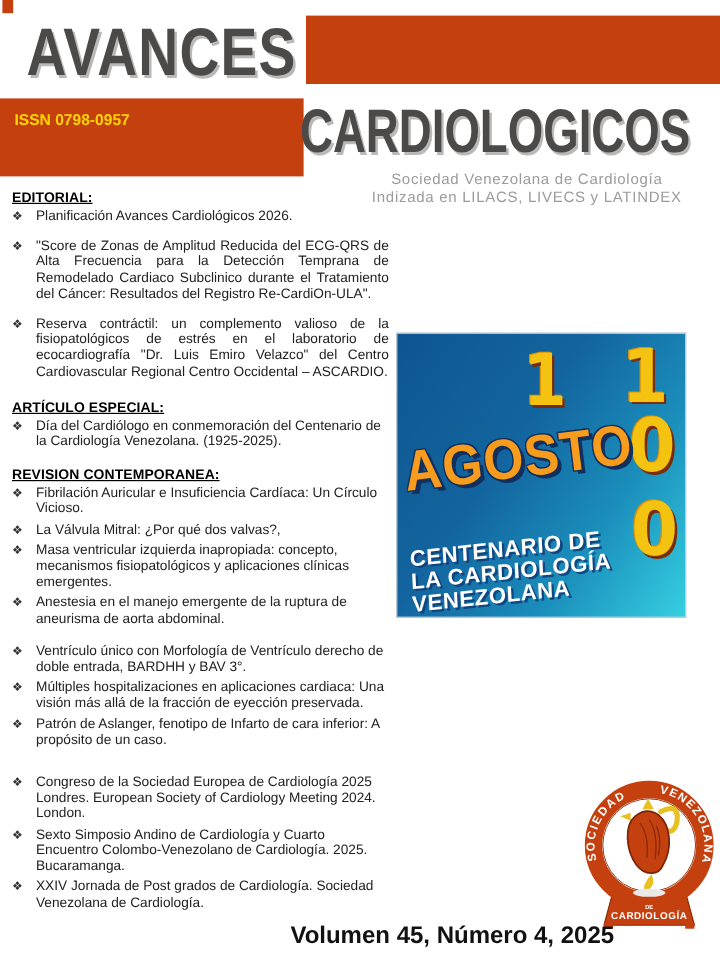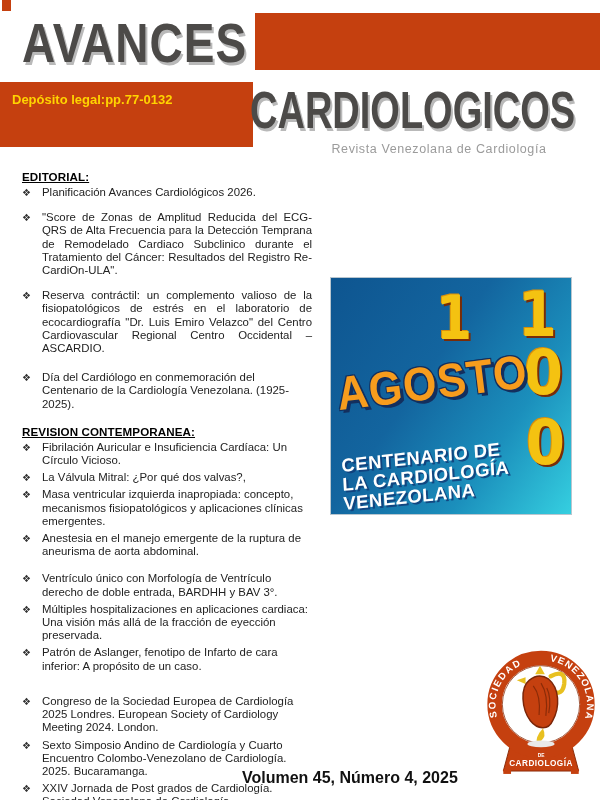--- a/index.html
+++ b/index.html
@@ -17,21 +17,21 @@
   .issn-box .l1{font-size:13px;margin-bottom:3px;}
   .issn-box .l2{font-size:13px;}
   .title2{position:absolute;left:250px;top:82px;font-size:38px;font-weight:bold;color:#4c4a48;
           transform:scaleY(1.35);transform-origin:top left;text-shadow:2px 2px 0 #b9b9b9;
           white-space:nowrap;letter-spacing:0;}
   .subtitle{position:absolute;left:280px;top:142px;width:318px;text-align:center;color:#9b9b9b;
             font-size:12.5px;line-height:14.5px;letter-spacing:0.6px;}
 
   
   .toc{position:absolute;left:10px;top:158px;width:314px;color:#222;}
-  .sec{margin:12px;}
+  .sec{margin:0;}
   .sec h3{margin:0 0 3px 0;font-size:11.6px;font-weight:bold;color:#000;
           text-decoration:underline;letter-spacing:0.1px;}
   .item{display:flex;align-items:flex-start;margin:0 0 4px 0;font-size:11.4px;line-height:13.2px;}
   .item .b{width:20px;flex:0 0 20px;font-size:10px;color:#333;line-height:13.2px;}
   .item .t{flex:1;}
   .just .t{text-align:justify;}
   .mt12{margin-top:12px;} .mt14{margin-top:14px;} .mt16{margin-top:16px;} .mt22{margin-top:22px;}
   .gap{margin-top:12px;}
 
   
@@ -50,38 +50,39 @@
           white-space:nowrap;}
   .centenario{position:absolute;left:10px;top:178px;color:#fff;font-weight:bold;
           font-size:18.5px;line-height:19px;transform:rotate(-6deg) skewX(-3deg);
           transform-origin:left top;letter-spacing:0.5px;
           text-shadow:2px 2px 0 rgba(16,60,120,0.85);white-space:nowrap;}
 
   
   .logo{position:absolute;left:483px;top:650px;width:116px;height:128px;}
 
   
-  .volume{position:absolute;left:242px;top:769px;font-size:16px;font-weight:bold;color:#111;
+  .volume{position:absolute;left:242px;top:769px;font-size:20px;font-weight:bold;color:#111;
           white-space:nowrap;}
 </style>
 </head>
 <body>
 
 <div class="page">
 
   <div class="corner-mark"></div>
   <div class="band-top"></div>
   <div class="title1">AVANCES</div>
 
   <div class="issn-box">
-    <div class="l2">Depósito legal:pp.77-0132</div>
+    <div class="l1">ISSN 0798-0957</div>
   </div>
   <div class="title2">CARDIOLOGICOS</div>
   <div class="subtitle">
-    <div>Revista Venezolana de Cardiología</div>
+    <div>Sociedad Venezolana de Cardiología</div>
+    <div>Indizada en LILACS, LIVECS y LATINDEX</div>
   </div>
 
   <div class="toc">
 
     <div class="sec">
       <h3>EDITORIAL:</h3>
       <div class="item">
         <span class="b">❖</span>
         <span class="t">Planificación Avances Cardiológicos 2026.</span>
       </div>
@@ -92,20 +93,21 @@
         <span class="b">❖</span>
         <span class="t">"Score de Zonas de Amplitud Reducida del ECG-QRS de Alta Frecuencia para la Detección Temprana de Remodelado Cardiaco Subclinico durante el Tratamiento del Cáncer: Resultados del Registro Re-CardiOn-ULA".</span>
       </div>
       <div class="item gap">
         <span class="b">❖</span>
         <span class="t">Reserva contráctil: un complemento valioso de la fisiopatológicos de estrés en el laboratorio de ecocardiografía "Dr. Luis Emiro Velazco" del Centro Cardiovascular Regional Centro Occidental – ASCARDIO.</span>
       </div>
     </div>
 
     <div class="sec mt16">
+      <h3>ARTÍCULO ESPECIAL:</h3>
       <div class="item">
         <span class="b">❖</span>
         <span class="t">Día del Cardiólogo en conmemoración del Centenario de la Cardiología Venezolana.  (1925-2025).</span>
       </div>
     </div>
 
     <div class="sec mt14">
       <h3>REVISION CONTEMPORANEA:</h3>
       <div class="item">
         <span class="b">❖</span>

